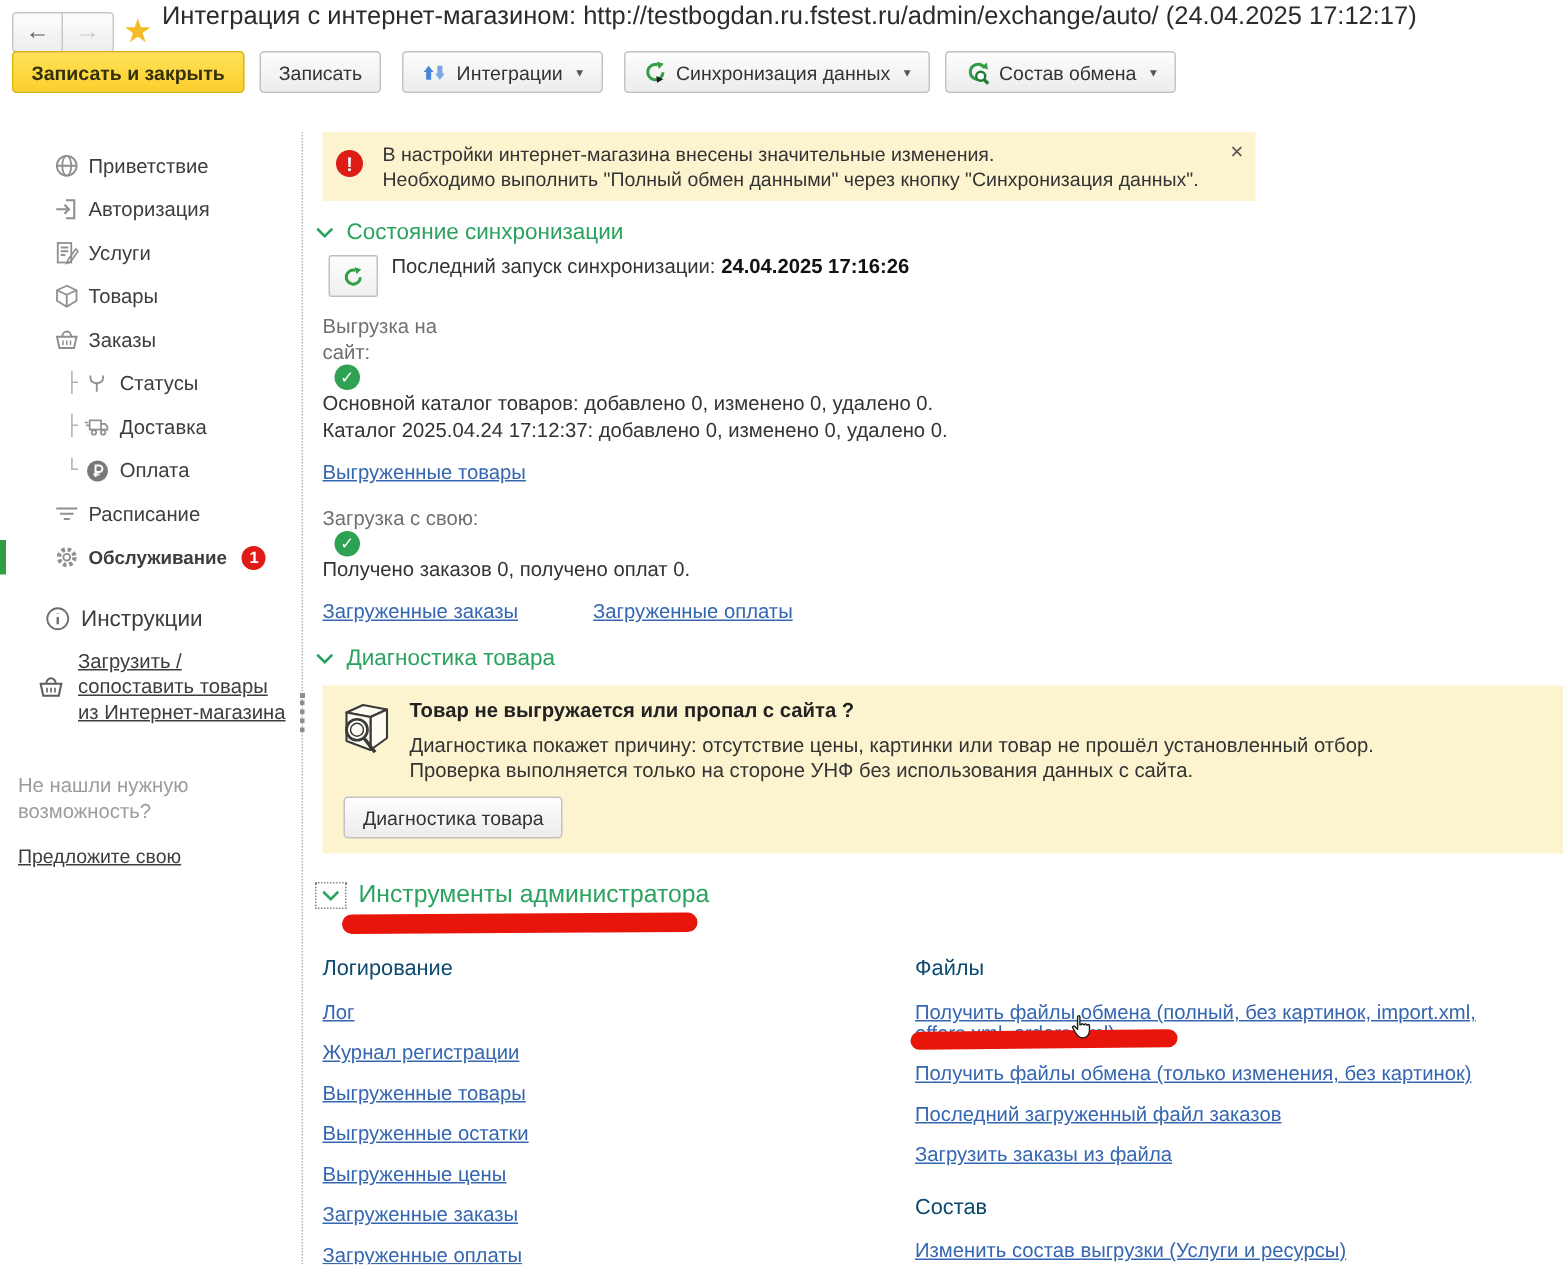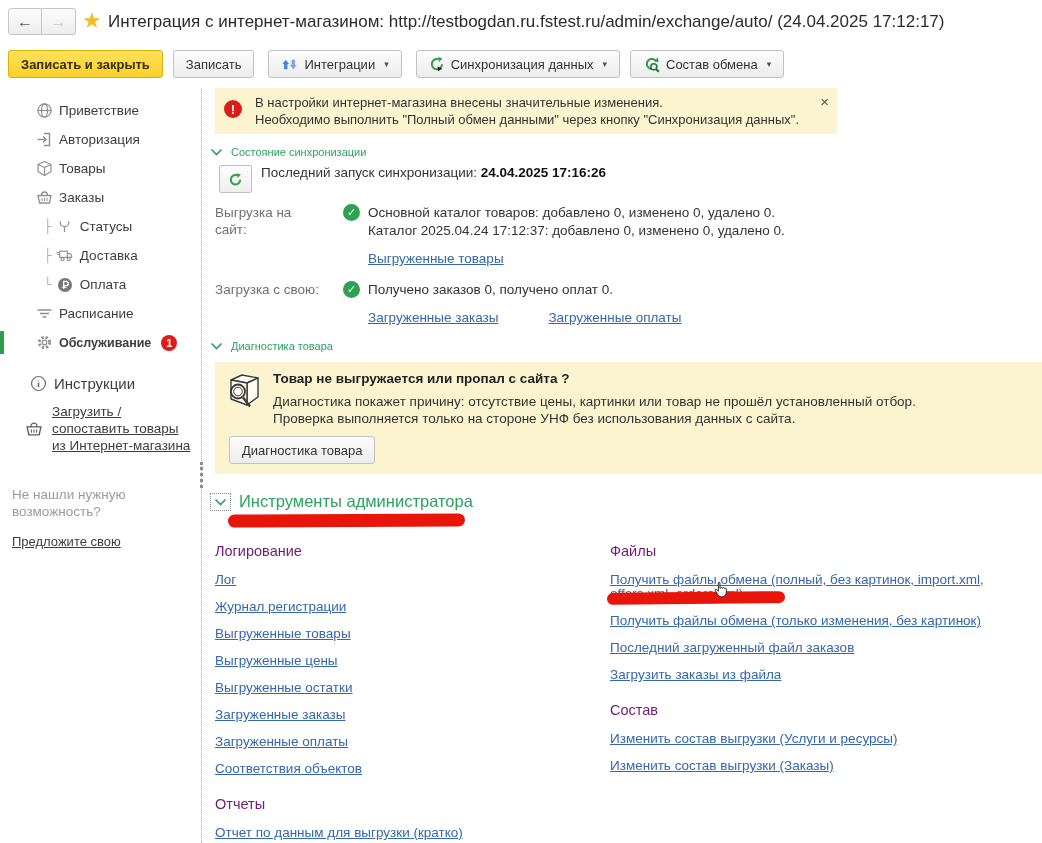--- a/index.html
+++ b/index.html
@@ -6,24 +6,24 @@
   body{font-family:"Liberation Sans","DejaVu Sans",sans-serif;color:#333;}
   .page{position:relative;width:1042px;height:843px;background:#fff;overflow:hidden;}
 
   
   .navgroup{position:absolute;left:8px;top:8px;display:flex;}
   .navbtn{width:34px;height:27px;border:1px solid #c6c6c6;background:linear-gradient(#fdfdfd,#ededed);
           display:flex;align-items:center;justify-content:center;font-size:16px;box-sizing:border-box;}
   .navbtn.back{border-radius:3px 0 0 3px;color:#5a5a5a;}
   .navbtn.fwd{border-radius:0 3px 3px 0;color:#c9c9c9;border-left:none;}
   .star{position:absolute;left:82px;top:8px;font-size:22px;color:#f4bd27;line-height:26px;}
-  .wtitle{position:absolute;left:108px;top:12px;font-size:17px;color:#2b2b2b;white-space:nowrap;}
+  .wtitle{position:absolute;left:108px;top:1px;font-size:17px;color:#2b2b2b;white-space:nowrap;}
 
   
-  .toolbar{position:absolute;left:8px;top:50px;display:flex;align-items:center;}
+  .toolbar{position:absolute;left:8px;top:34px;display:flex;align-items:center;}
   .btn{height:28px;display:inline-flex;align-items:center;gap:6px;padding:0 12px;border:1px solid #c2c2c2;
        border-radius:3px;background:linear-gradient(#fdfdfd,#ececec);font-size:13px;color:#333;box-sizing:border-box;cursor:pointer;}
   .btn.primary{background:linear-gradient(#ffe159,#fbd02c);border-color:#d8b303;font-weight:bold;color:#33300a;}
   .caret{font-size:9px;color:#555;margin-left:3px;}
   .sp10{width:10px;} .sp14{width:14px;}
 
   
   .sidebar{position:absolute;left:0;top:88px;width:201px;}
   .divider{position:absolute;left:201px;top:88px;height:755px;border-left:1px dotted #b3b3b3;}
   .divider .handle{position:absolute;left:-2px;top:374px;height:26px;border-left:3px dotted #8d8d8d;}
@@ -46,52 +46,52 @@
 
   
   .main{position:absolute;left:215px;top:88px;width:795px;}
   .banner{position:relative;width:622px;min-height:44px;background:#fbf4cf;box-sizing:border-box;
           padding:6px 26px 6px 40px;font-size:13px;line-height:17px;color:#333;}
   .warnico{position:absolute;left:9px;top:12px;width:18px;height:18px;border-radius:50%;background:#dc1d16;color:#fff;
            font-weight:bold;font-size:13px;display:flex;align-items:center;justify-content:center;}
   .bclose{position:absolute;right:8px;top:5px;font-size:15px;color:#555;cursor:pointer;}
 
   .sechead{display:flex;align-items:center;gap:8px;margin-left:-5px;margin-top:12px;cursor:pointer;}
-  .sechead .t{color:#2ba35f;font-size:11px;}
+  .sechead .t{color:#2ba35f;font-size:15px;}
   .sechead.big .t{font-size:16.5px;}
   .chevbox{display:flex;align-items:center;justify-content:center;}
   .chevbox.focus{border:1px dotted #8a8a8a;padding:4px 3px;}
 
   .refreshrow{display:flex;align-items:flex-start;margin-top:7px;margin-left:4px;}
   .rbtn{width:31px;height:26px;border:1px solid #bfbfbf;border-radius:2px;background:linear-gradient(#fdfdfd,#efefef);
         display:flex;align-items:center;justify-content:center;cursor:pointer;}
   .lastrun{margin-left:9px;font-size:13.5px;color:#333;}
   .lastrun b{color:#111;}
 
   .statgrid{margin-top:11px;}
-  .strow{display:flex;margin-bottom:13px;}
+  .strow{display:flex;margin-bottom:13px;flex-direction:column;}
   .slabel{width:120px;font-size:13.5px;color:#707070;line-height:17px;flex:none;}
   .scheck{flex:none;width:17px;height:17px;border-radius:50%;background:#2fa152;color:#fff;font-size:11px;font-weight:bold;
           display:flex;align-items:center;justify-content:center;margin:0 8px;}
   .sbody{font-size:13.5px;line-height:18px;color:#333;}
   .sbody .links{margin-top:10px;display:flex;gap:50px;}
   a.lnk{color:#3566b0;text-decoration:underline;font-size:13.5px;cursor:pointer;white-space:nowrap;}
 
   .diagbox{position:relative;margin-top:10px;width:842px;box-sizing:border-box;background:#fbf4cf;padding:9px 14px 10px 58px;}
   .diagbox .q{font-weight:bold;font-size:13.5px;color:#222;}
   .diagbox .d{margin-top:7px;font-size:13.5px;line-height:17px;color:#333;}
   .diagico{position:absolute;left:10px;top:10px;}
   .diagbtn{margin-top:9px;margin-left:-44px;}
 
   .adminhead{margin-top:18px;}
   .underline1{margin-left:13px;margin-top:3px;width:237px;height:13px;border-radius:8px;background:#e8150b;transform:rotate(-0.3deg);}
   .cols{display:flex;margin-top:13px;}
   .colL{width:395px;flex:none;}
   .colR{width:402px;flex:none;}
-  .colhead{color:#701a75;font-size:14.5px;margin:3px 0 14px 0;}
+  .colhead{color:#0c4a6e;font-size:14.5px;margin:3px 0 14px 0;}
   .colhead.later{margin-top:20px;}
   .llist a{display:block;margin-bottom:13px;line-height:14px;}
   .filelink1{position:relative;display:block;line-height:18px;white-space:normal;margin-bottom:26px;}
   .underline2{position:absolute;left:-3px;top:36px;width:178px;height:12px;border-radius:7px;background:#e8150b;transform:rotate(-0.6deg);}
   .cursor{position:absolute;left:100px;top:23px;}
 
   svg{display:block;}
 </style>
 </head>
 <body>
@@ -177,20 +177,32 @@
               <g fill="none" stroke="#8f8f8f" stroke-width="1.4">
             <path d="M8 2.5 h5.5 v12 H8"></path>
                 <path d="M1.5 8.5 h8"></path>
                 <path d="M7 5.5 l3 3 -3 3"></path>
               </g>
             </svg>
         </span>
         <span>Авторизация</span>
       </div>
 
+      <div class="item">
+        <span class="ico">
+          <svg width="17" height="17" viewBox="0 0 17 17">
+              <g fill="none" stroke="#8f8f8f" stroke-width="1.2">
+            <rect x="2.5" y="2" width="9" height="13"></rect>
+                <path d="M4.5 5 h5 M4.5 7.5 h5 M4.5 10 h3"></path>
+            <path d="M14.5 6 l-5 7 -1 2.5 2.5-1 5-7 z" stroke-width="1.1"></path>
+              </g>
+            </svg>
+        </span>
+        <span>Услуги</span>
+      </div>
 
       <div class="item">
         <span class="ico">
           <svg width="17" height="17" viewBox="0 0 17 17">
               <g fill="none" stroke="#8f8f8f" stroke-width="1.2" stroke-linejoin="round">
             <path d="M8.5 1.5 L15 4.5 V11.5 L8.5 15.5 L2 11.5 V4.5 Z"></path>
                 <path d="M2 4.5 L8.5 7.5 L15 4.5 M8.5 7.5 V15.5"></path>
               </g>
             </svg>
         </span>
@@ -411,22 +423,22 @@
     </div>
     <div class="underline1"></div>
 
     <div class="cols">
       <div class="colL">
         <div class="colhead">Логирование</div>
         <div class="llist">
           <a class="lnk">Лог</a>
           <a class="lnk">Журнал регистрации</a>
           <a class="lnk">Выгруженные товары</a>
+          <a class="lnk">Выгруженные остатки</a>
           <a class="lnk">Выгруженные цены</a>
-          <a class="lnk">Выгруженные остатки</a>
           <a class="lnk">Загруженные заказы</a>
           <a class="lnk">Загруженные оплаты</a>
           <a class="lnk">Соответствия объектов</a>
         </div>
         <div class="colhead later">Отчеты</div>
         <div class="llist">
           <a class="lnk">Отчет по данным для выгрузки (кратко)</a>
 
         </div>
       </div>

